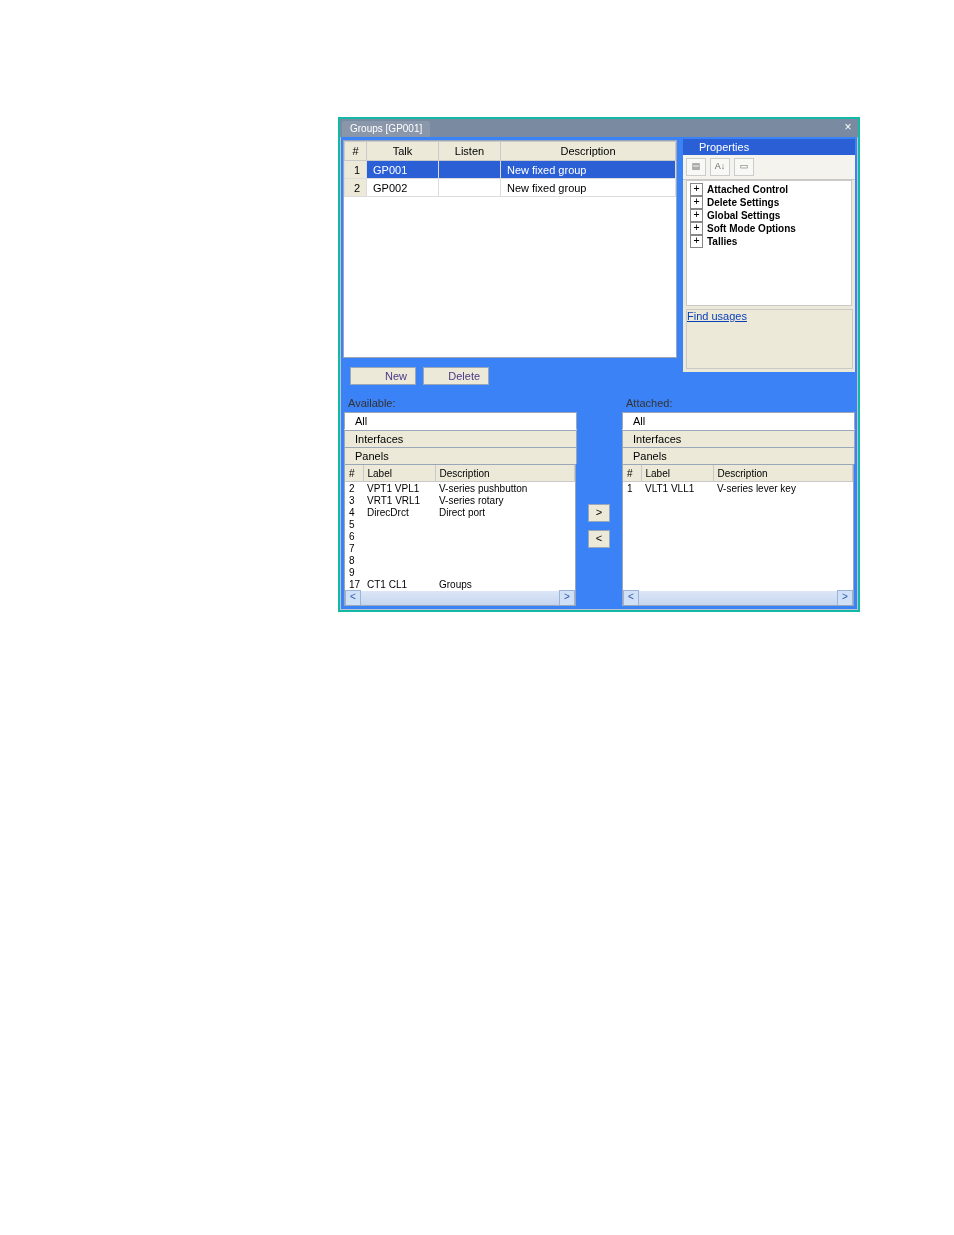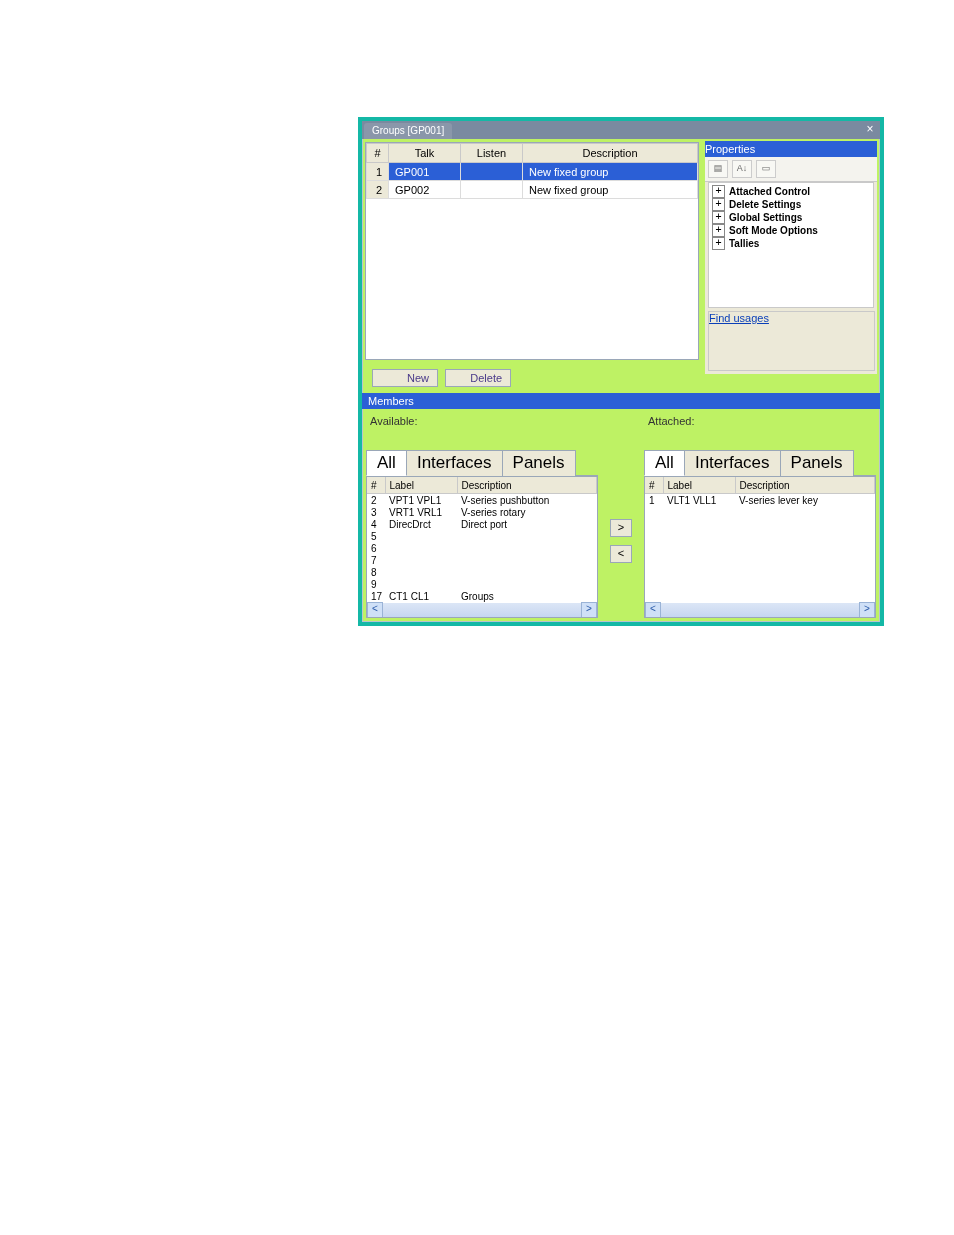--- a/index.html
+++ b/index.html
@@ -9,25 +9,25 @@
     background: #fff;
     color: #000;
   }
   .page {
     width: 954px;
     height: 1235px;
     position: relative;
   }
   .window {
     position: absolute;
-    left: 358px;
+    left: 338px;
     top: 117px;
     width: 518px;
-    background: #bef264;
-    border: 4px solid #14b8a6;
+    background: #3b82f6;
+    border: 2px solid #14b8a6;
     box-shadow: 0 0 0 1px #b8c4d0 inset;
   }
   
   .titlebar {
     height: 18px;
     background: #7a8aa0;
     position: relative;
   }
   .title-tab {
     position: absolute;
@@ -140,23 +140,24 @@
     position: relative;
   }
   .panel-label {
     font-size: 11px;
     color: #333;
     padding: 2px 4px;
   }
   .tabs {
     display: flex;
     gap: 0;
-    margin-top: 20px;
-    font-size: 17px;
+    margin-top: 0;
+    font-size: 11px;
     border-bottom: 1px solid #9aa7b8;
+    flex-direction: column;
   }
   .tab {
     padding: 2px 10px;
     background: #ece9d8;
     border: 1px solid #9aa7b8;
     border-bottom: none;
     margin-right: -1px;
     position: relative;
     top: 1px;
     cursor: pointer;
@@ -237,21 +238,21 @@
   .side {
     position: absolute;
     right: 3px;
     top: 20px;
     width: 172px;
     background: #ece9d8;
   }
   .side-header {
     background: #2b5fd6;
     color: #fff;
-    padding: 2px 0;
+    padding: 2px 16px;
     font-size: 11px;
   }
   .side-toolbar {
     display: flex;
     gap: 4px;
     padding: 3px;
     border-bottom: 1px solid #c9c9c9;
     background: #f4f3ee;
   }
   .side-toolbar .tbtn {
@@ -399,21 +400,20 @@
         <div class="prop-row">
             <span class="exp">+</span>
             <span class="name">Tallies</span>
           </div>
       </div>
       <div class="desc-box">
         <span class="find-link">Find usages</span>
       </div>
     </div>
 
-    <div class="members-bar">Members</div>
 
     <div class="members-body">
 
       <div class="panel">
         <div class="panel-label">Available:</div>
         <div class="tabs">
           <div class="tab active">All</div>
           <div class="tab">Interfaces</div>
           <div class="tab">Panels</div>
         </div>

